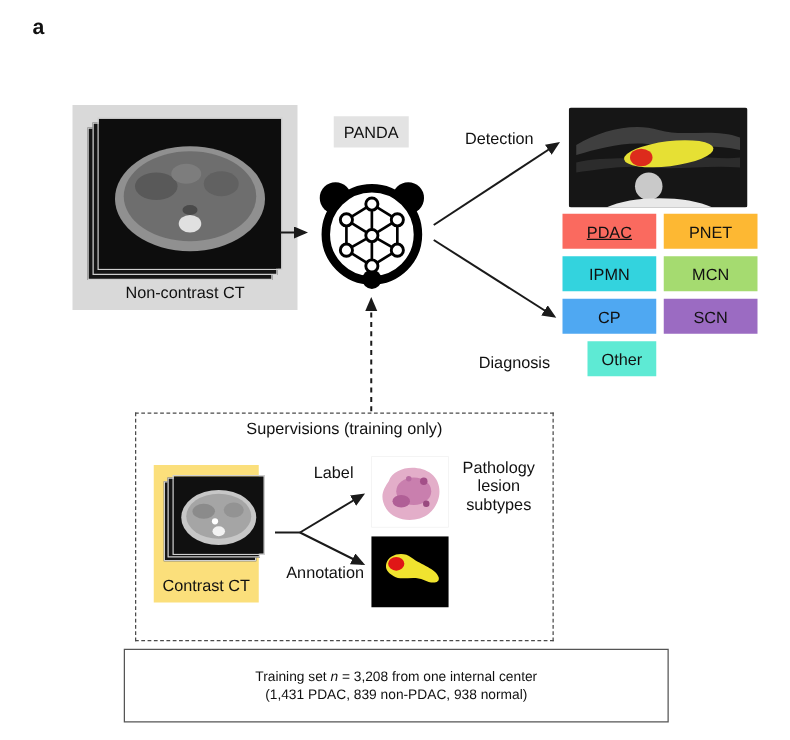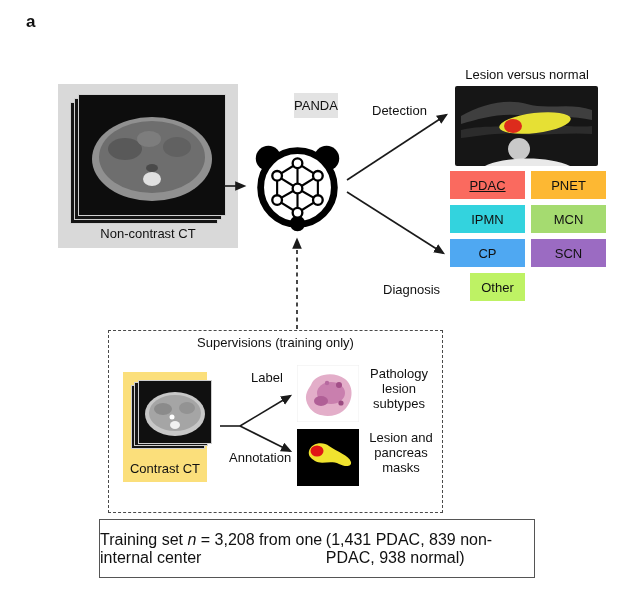--- a/index.html
+++ b/index.html
@@ -16,22 +16,22 @@
   
   .ncct-box{left:58px;top:84px;width:180px;height:164px;background:#d9d9d9;}
   .ncct-stack{left:12px;top:10px;width:160px;height:132px;}
   .layer{position:absolute;background:#151515;border:1px solid #cfcfcf;}
   .ncct-l3{left:0;top:8px;width:146px;height:120px;}
   .ncct-l2{left:4px;top:4px;width:146px;height:120px;}
   .ncct-front{position:absolute;left:8px;top:0;border:1px solid #cfcfcf;}
   .ncct-label{left:0;right:0;bottom:6px;}
 
   
-  .panda-label{left:267px;top:93px;width:44px;height:25px;background:#e3e3e3;
-    text-align:center;line-height:25px;font-size:13px;margin-left:27px;}
+  .panda-label{left:267px;top:93px;width:60px;height:25px;background:#e3e3e3;
+    text-align:center;line-height:25px;font-size:13px;}
   .panda-svg{left:249px;top:139px;}
 
   
   .det-label{left:370px;top:104px;background:#fff;padding:0 2px;}
   .lvn-label{left:452px;top:68px;width:150px;}
   .det-img{left:455px;top:86px;}
   .dx-label{left:381px;top:251px;background:#fff;padding:0 2px;margin-top:32px;}
   .dx-grid{left:450px;top:171px;display:grid;grid-template-columns:75px 75px;
     grid-auto-rows:28px;gap:6px;}
   .dx-cell{display:flex;align-items:center;justify-content:center;
@@ -49,22 +49,22 @@
   .cct-label{left:0;right:0;bottom:5px;}
   .lbl-label{left:140px;top:40px;background:#fff;padding:0 2px;}
   .ann-label{left:118px;top:120px;background:#fff;padding:0 2px;}
   .path-img{left:188px;top:34px;}
   .path-caption{left:252px;top:36px;width:76px;}
   .mask-img{left:188px;top:98px;}
   .mask-caption{left:252px;top:100px;width:80px;}
 
   
   .train-box{left:99px;top:519px;width:434px;height:57px;border:1px solid #555;
-    display:flex;flex-direction:row;align-items:center;justify-content:center;
-    gap:2px;font-size:16px;}
+    display:flex;flex-direction:column;align-items:center;justify-content:center;
+    gap:2px;font-size:11px;}
   .train-box i{font-style:italic;}
 
   .arrows{left:0;top:0;pointer-events:none;}
 </style>
 </head>
 <body>
 
 <div id="canvas">
 
   <div class="abs panel-a">a</div>
@@ -113,40 +113,39 @@
       <circle cx="-21" cy="-12" r="5"></circle>
       <circle cx="21" cy="-12" r="5"></circle>
       <circle cx="0" cy="1" r="5"></circle>
       <circle cx="-21" cy="13" r="5"></circle>
       <circle cx="21" cy="13" r="5"></circle>
       <circle cx="0" cy="26" r="5"></circle>
     </g>
   </svg>
 
   <div class="abs txt det-label">Detection</div>
-  <div class="abs txt center lvn-label">Lesion versus normal</div>
   <svg class="abs det-img" width="143" height="80" viewBox="0 0 143 80">
     <rect width="143" height="80" rx="2" fill="#161616"></rect>
     <path d="M6,30 C26,18 52,12 72,18 C92,24 116,16 137,24 L137,34 C112,28 92,34 70,30 C48,26 26,32 6,38 Z" fill="#3f3f3f"></path>
     <path d="M6,44 C30,38 60,42 84,40 C104,38 122,42 137,40 L137,48 C112,46 88,50 64,48 C44,46 22,50 6,52 Z" fill="#2c2c2c"></path>
     <ellipse cx="80" cy="37" rx="36" ry="10" fill="#e6e034" transform="rotate(-7 80 37)"></ellipse>
     <ellipse cx="58" cy="40" rx="9" ry="7" fill="#dd2b1c"></ellipse>
     <circle cx="64" cy="63" r="11" fill="#c9c9c9"></circle>
     <path d="M30,80 C50,70 95,70 115,80 Z" fill="#e9e9e9"></path>
   </svg>
 
   <div class="abs txt dx-label">Diagnosis</div>
   <div class="abs dx-grid">
       <div class="dx-cell" style="background: rgb(250, 106, 95); text-decoration: underline;">PDAC</div>
       <div class="dx-cell" style="background: rgb(253, 184, 51);">PNET</div>
       <div class="dx-cell" style="background: rgb(51, 211, 222);">IPMN</div>
       <div class="dx-cell" style="background: rgb(165, 219, 112);">MCN</div>
       <div class="dx-cell" style="background: rgb(79, 168, 242);">CP</div>
       <div class="dx-cell" style="background: rgb(155, 107, 194);">SCN</div>
-      <div class="dx-cell" style="background: #bef264; margin-left: 20px;">Other</div>
+      <div class="dx-cell" style="background: #5eead4; margin-left: 20px;">Other</div>
     </div>
 
   <div class="abs sup-box">
     <div class="abs txt center sup-title">Supervisions (training only)</div>
 
     <div class="abs cct-box">
       <div class="abs cct-stack">
         <div class="layer cct-l3"></div>
         <div class="layer cct-l2"></div>
         <svg class="cct-front" width="72" height="62" viewBox="0 0 72 62">
@@ -174,21 +173,20 @@
       <circle cx="30" cy="18" r="2.2" fill="#b76aa0"></circle>
       <circle cx="44" cy="38" r="2.6" fill="#9a4a80"></circle>
     </svg>
     <div class="abs txt center path-caption">Pathology lesion subtypes</div>
 
     <svg class="abs mask-img" width="62" height="57" viewBox="0 0 62 57">
       <rect width="62" height="57" fill="#000000"></rect>
       <path d="M12,22 C14,14 26,12 32,17 C40,23 52,26 54,33 C55,38 48,38 42,35 C34,31 24,36 18,32 C13,29 11,26 12,22 Z" fill="#f0e32f"></path>
       <ellipse cx="20" cy="22" rx="6.5" ry="5.5" fill="#e01616"></ellipse>
     </svg>
-    <div class="abs txt center mask-caption">Lesion and pancreas masks</div>
   </div>
 
   <div class="abs train-box">
     <div>
       <span>Training set </span><i>n</i><span> = 3,208 from one internal center</span>
     </div>
     <div>(1,431 PDAC, 839 non-PDAC, 938 normal)</div>
   </div>
 
   <svg class="abs arrows" width="632" height="592" viewBox="0 0 632 592">

